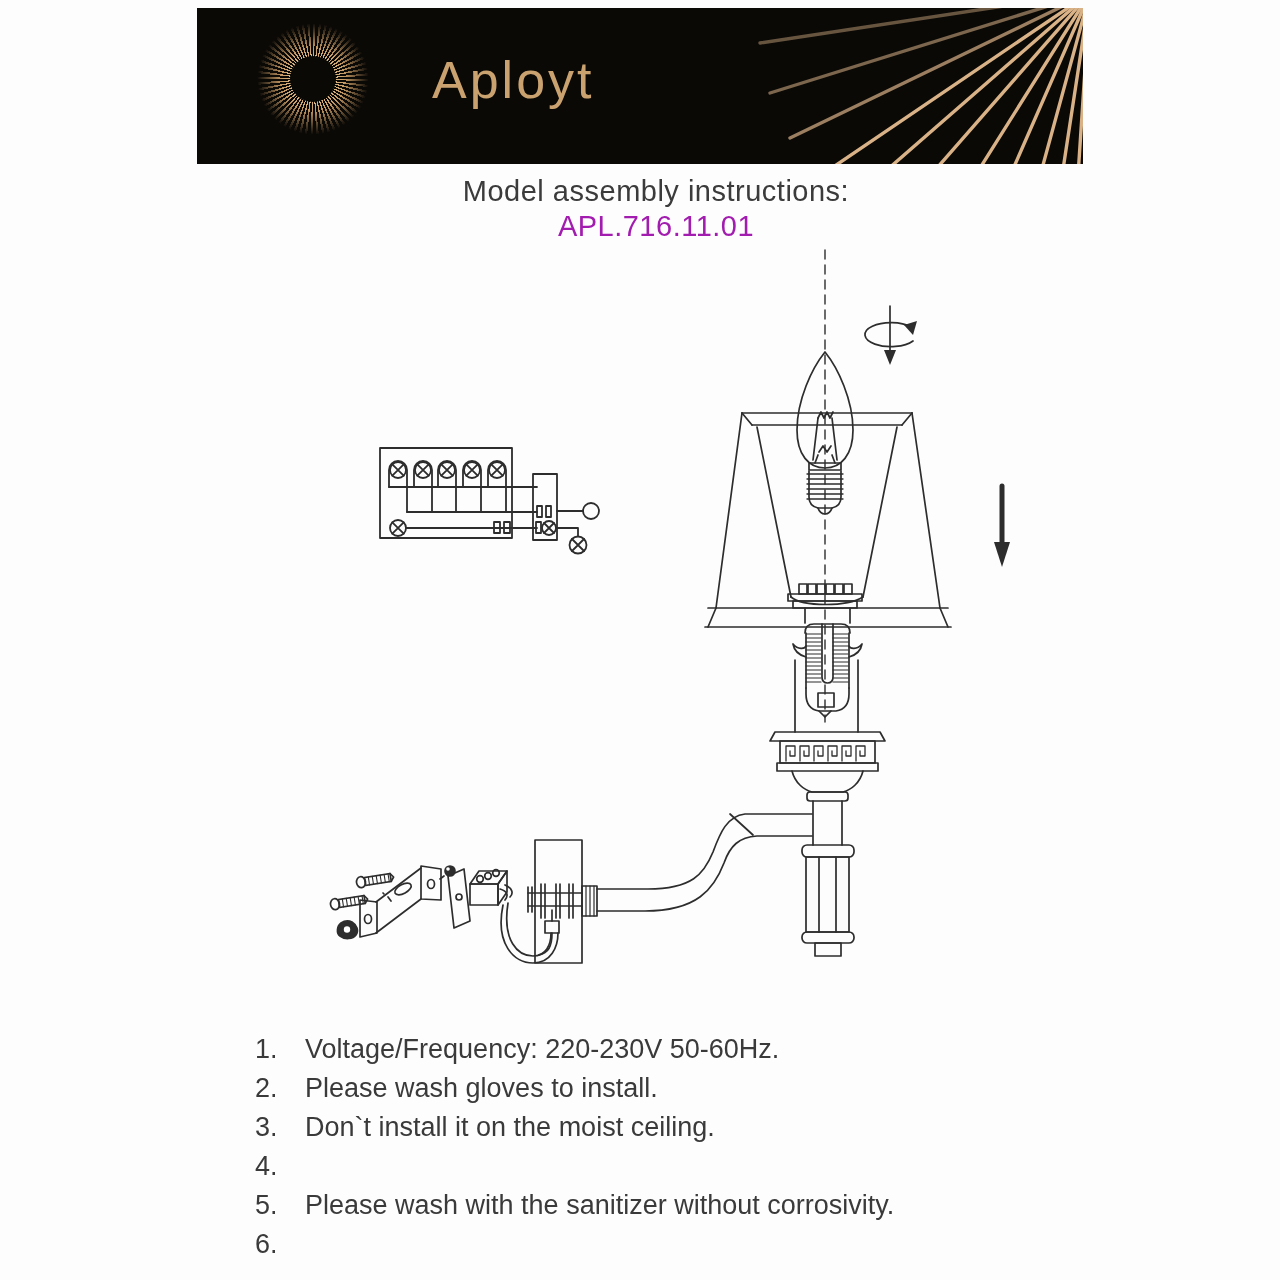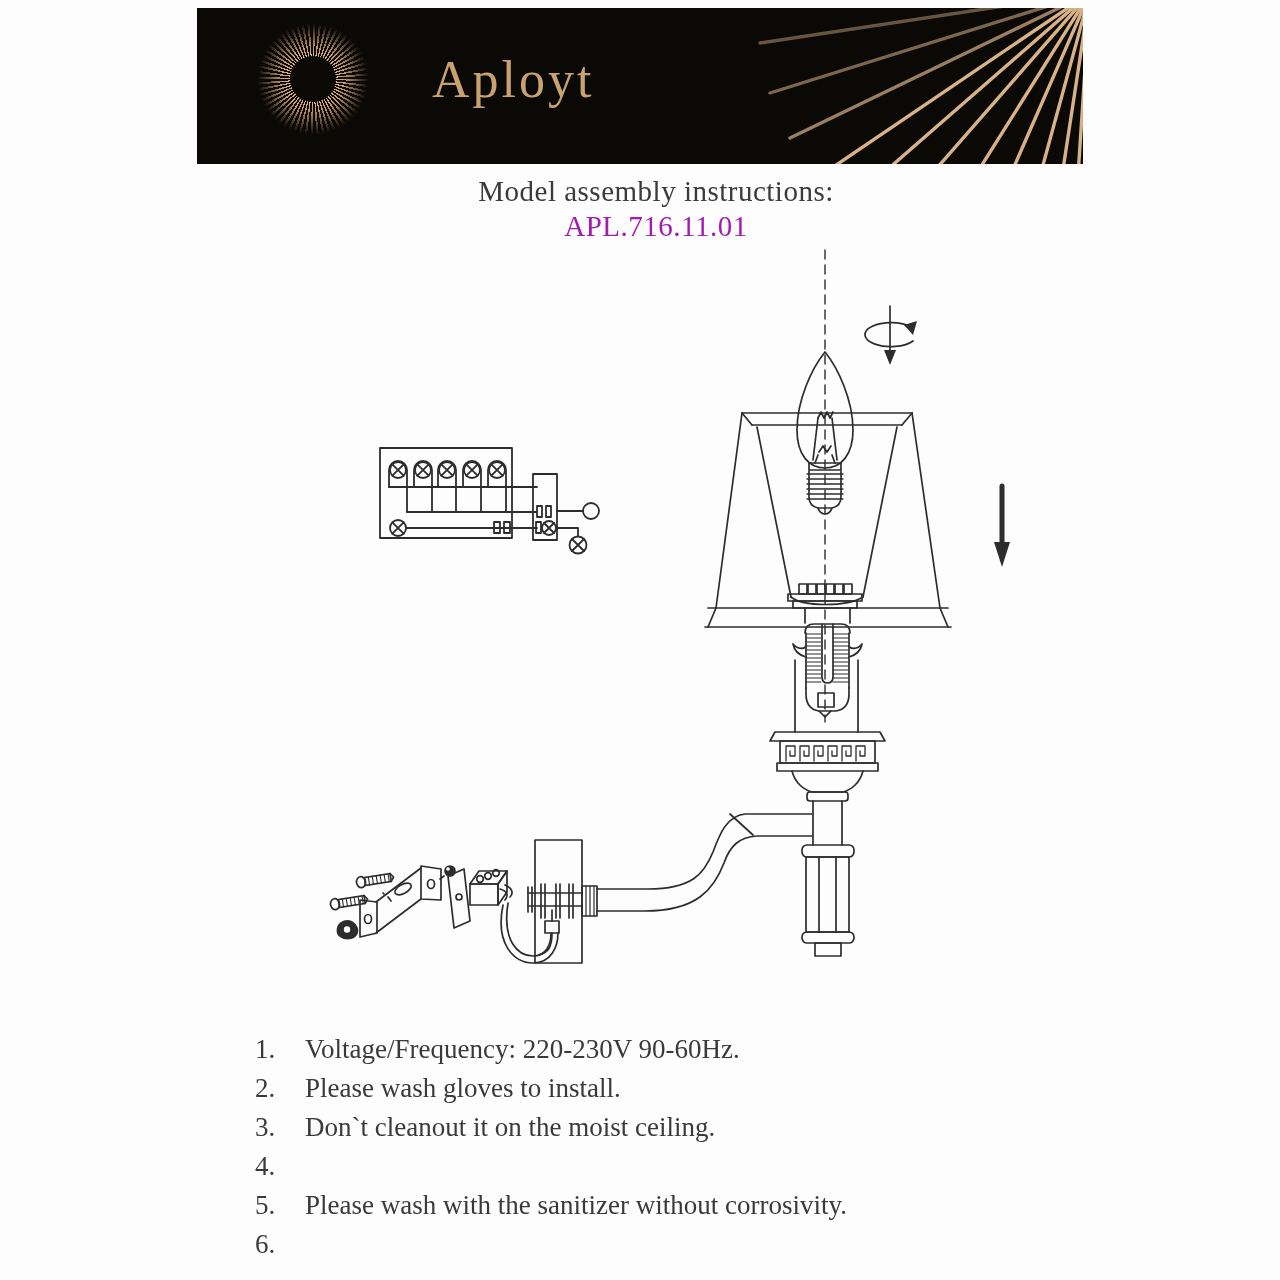--- a/index.html
+++ b/index.html
@@ -1,17 +1,17 @@
 <!DOCTYPE html>
 <html><head>
 <meta charset="utf-8">
 <style>
   html,body{margin:0;padding:0;background:#fff;}
   #page{position:relative;width:1280px;height:1280px;background:#fdfdfd;overflow:hidden;
-        font-family:Liberation Serif, serif;color:#3d3d3d;}
+        font-family:Liberation Sans, sans-serif;color:#3d3d3d;}
   
   .banner{position:absolute;left:197px;top:8px;width:886px;height:156px;background:#0b0906;overflow:hidden;}
   .logo{position:absolute;left:58px;top:13px;width:116px;height:116px;border-radius:50%;
         background:
           repeating-conic-gradient(rgba(11,9,6,0) 0deg 2.6deg,#0b0906 2.6deg 6deg),
           radial-gradient(circle,#f0d09c 18%,#c69a64 38%,rgba(90,62,30,0) 68%);}
   .logo::after{content:"";position:absolute;left:35px;top:35px;width:46px;height:46px;border-radius:50%;background:#0b0906;}
   .brand{position:absolute;left:235px;top:42px;font-size:52px;font-weight:300;letter-spacing:3px;color:#c9a26f;}
   .rays{position:absolute;right:0;top:0;}
   
@@ -248,29 +248,29 @@
         <circle cx="578" cy="545" r="8.5"></circle>
           <path d="M572 539 l12 12 M584 539 l-12 12"></path>
       </g>
 
     </g>
   </svg>
 
   <div class="instructions">
     <div class="instr-row">
       <span class="num">1.</span>
-      <span class="txt">Voltage/Frequency: 220-230V 90-60Hz.</span>
+      <span class="txt">Voltage/Frequency: 220-230V 50-60Hz.</span>
     </div>
     <div class="instr-row">
       <span class="num">2.</span>
       <span class="txt">Please wash gloves to install.</span>
     </div>
     <div class="instr-row">
       <span class="num">3.</span>
-      <span class="txt">Don`t cleanout it on the moist ceiling.</span>
+      <span class="txt">Don`t install it on the moist ceiling.</span>
     </div>
     <div class="instr-row">
       <span class="num">4.</span>
     </div>
     <div class="instr-row">
       <span class="num">5.</span>
       <span class="txt">Please wash with the sanitizer without corrosivity.</span>
     </div>
     <div class="instr-row">
       <span class="num">6.</span>

